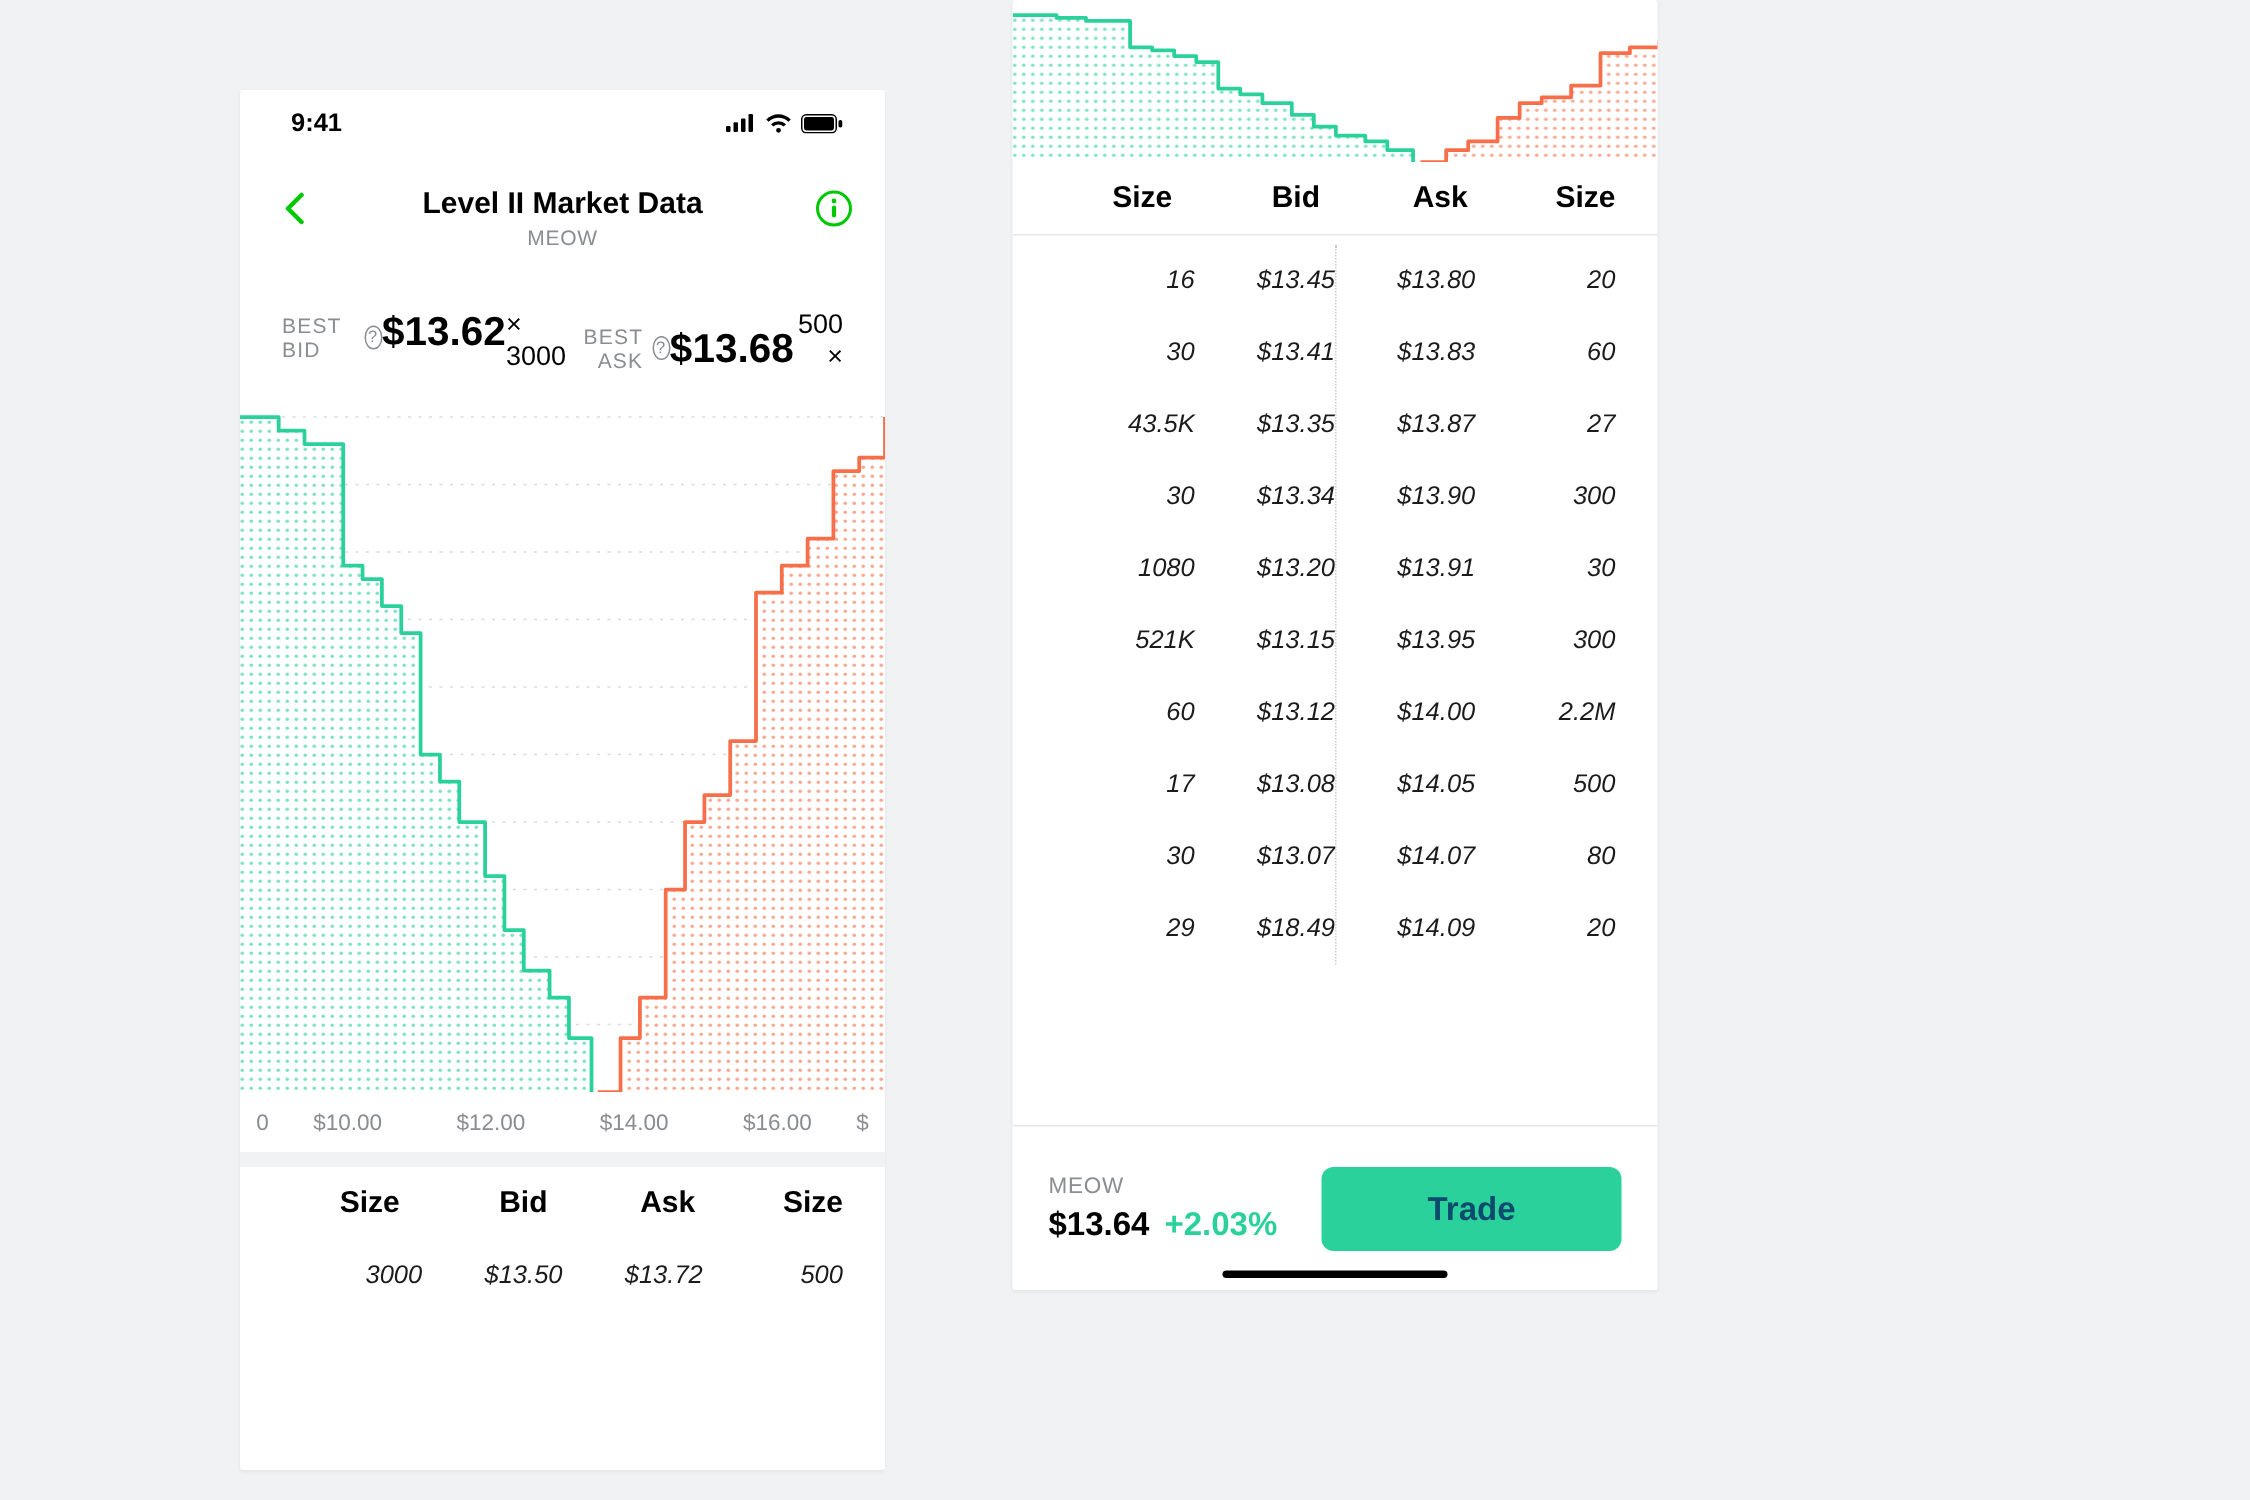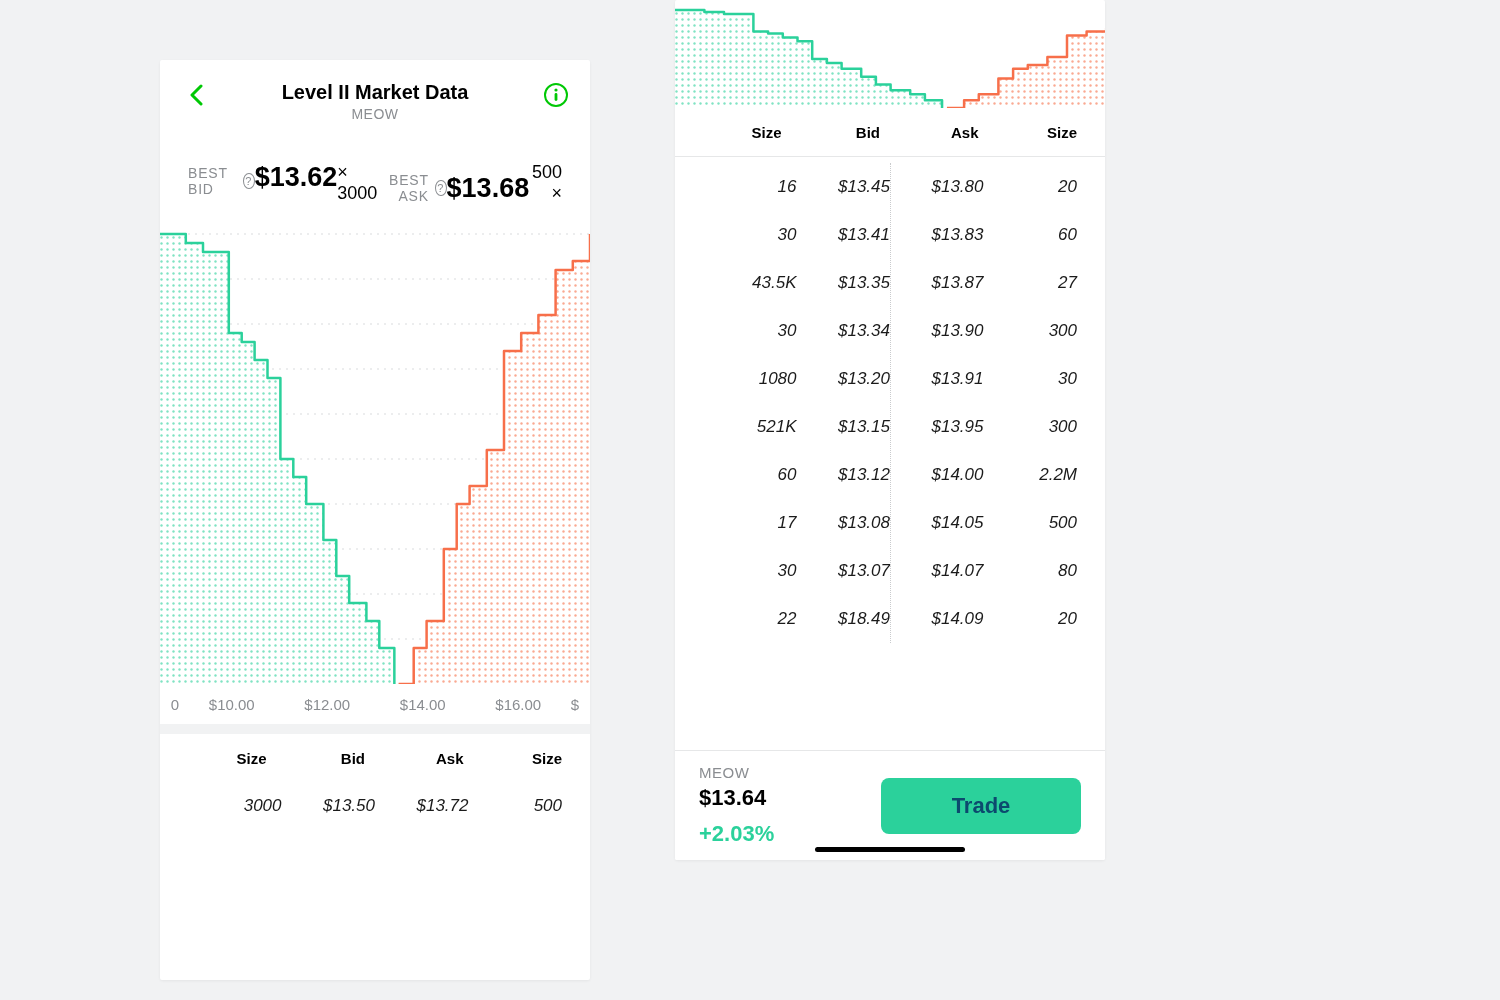--- a/index.html
+++ b/index.html
@@ -117,21 +117,21 @@
   
   .order-table { width:100%; }
   .thead, .trow {
     display:grid;
     grid-template-columns: 1fr 1fr 1fr 1fr;
     padding: 0 28px;
     height:48px;
     align-items:center;
     font-size:17px;
   }
-  .thead { font-weight:800; font-size:15px;gap:20px; }
+  .thead { font-weight:800; font-size:20px;gap:20px; }
   .thead > div, .trow > div { text-align:right; }
   .trow { font-weight:500; color:#1b1b1b;}
   .trow.faded { opacity:0.35; }
   .table-scroll { position:relative;font-style:italic; }
   .center-dots {
     position:absolute;
     left:50%;
     top:0; bottom:0;
     border-left:1px dotted #c9cbcd;
   }
@@ -146,21 +146,21 @@
     height:110px;
     border-top:1px solid var(--border);
     background:#fff;
     display:flex;
     align-items:center;
     padding:0 24px;
     gap:16px;
   }
   .footer-info { display:flex; flex-direction:column; gap:4px;}
   .footer-ticker { font-size:15px; color:var(--grey-text); letter-spacing:0.5px;}
-  .footer-price-row { display:flex; align-items:baseline; gap:10px;flex-direction:column;}
+  .footer-price-row { display:flex; align-items:baseline; gap:10px;}
   .footer-price { font-size:22px; font-weight:800;}
   .footer-change { font-size:22px; font-weight:700; color:var(--green-soft);}
   .trade-btn {
     margin-left:auto;
     background:var(--green-soft);
     color:#0c4a6e;
     font-size:22px;
     font-weight:800;
     border:none;
     border-radius:8px;
@@ -174,20 +174,39 @@
     width:150px; height:5px; border-radius:3px; background:#000;
   }
 </style>
 </head>
 <body>
 
 <div class="stage">
 
   <div class="phone phone-left">
 
+    <div class="status-bar">
+      <span>9:41</span>
+      <span class="status-icons">
+        <svg width="20" height="12" viewBox="0 0 20 12">
+            <rect x="0" y="8" width="3" height="4" rx="0.8"></rect>
+            <rect x="5" y="5.5" width="3" height="6.5" rx="0.8"></rect>
+            <rect x="10" y="3" width="3" height="9" rx="0.8"></rect>
+            <rect x="15" y="0" width="3" height="12" rx="0.8"></rect>
+          </svg>
+        <svg width="18" height="13" viewBox="0 0 18 13">
+            <path d="M9 12.5a1.6 1.6 0 100-3.2 1.6 1.6 0 000 3.2zM4 6.8a7.2 7.2 0 0110 0l-1.6 1.6a5 5 0 00-6.8 0L4 6.8zM.8 3.6a11.6 11.6 0 0116.4 0L15.6 5.2a9.4 9.4 0 00-13.2 0L.8 3.6z" fill="currentColor"></path>
+          </svg>
+        <svg width="28" height="13" viewBox="0 0 28 13">
+            <rect x="0.5" y="0.5" width="23" height="12" rx="3" fill="none" stroke="currentColor"></rect>
+            <rect x="2" y="2" width="20" height="9" rx="1.6"></rect>
+            <rect x="25" y="4" width="2.5" height="5" rx="1.2"></rect>
+          </svg>
+      </span>
+    </div>
 
     <div class="nav-bar">
       <div class="back-btn">
         <svg width="14" height="22" viewBox="0 0 14 22" fill="none">
             <path d="M12 2 L3 11 L12 20" stroke="#00c805" stroke-width="3" stroke-linecap="round" stroke-linejoin="round"></path>
           </svg>
       </div>
       <div class="nav-titles">
         <div class="nav-title">Level II Market Data</div>
         <div class="nav-subtitle">MEOW</div>
@@ -357,21 +376,21 @@
             <div>$14.05</div>
             <div>500</div>
           </div>
           <div class="trow">
             <div>30</div>
             <div>$13.07</div>
             <div>$14.07</div>
             <div>80</div>
           </div>
           <div class="trow">
-            <div>22</div>
+            <div>29</div>
             <div>$18.49</div>
             <div>$14.09</div>
             <div>20</div>
           </div>
         </div>
     </div>
 
     <div class="footer-bar">
       <div class="footer-info">
         <div class="footer-ticker">MEOW</div>

